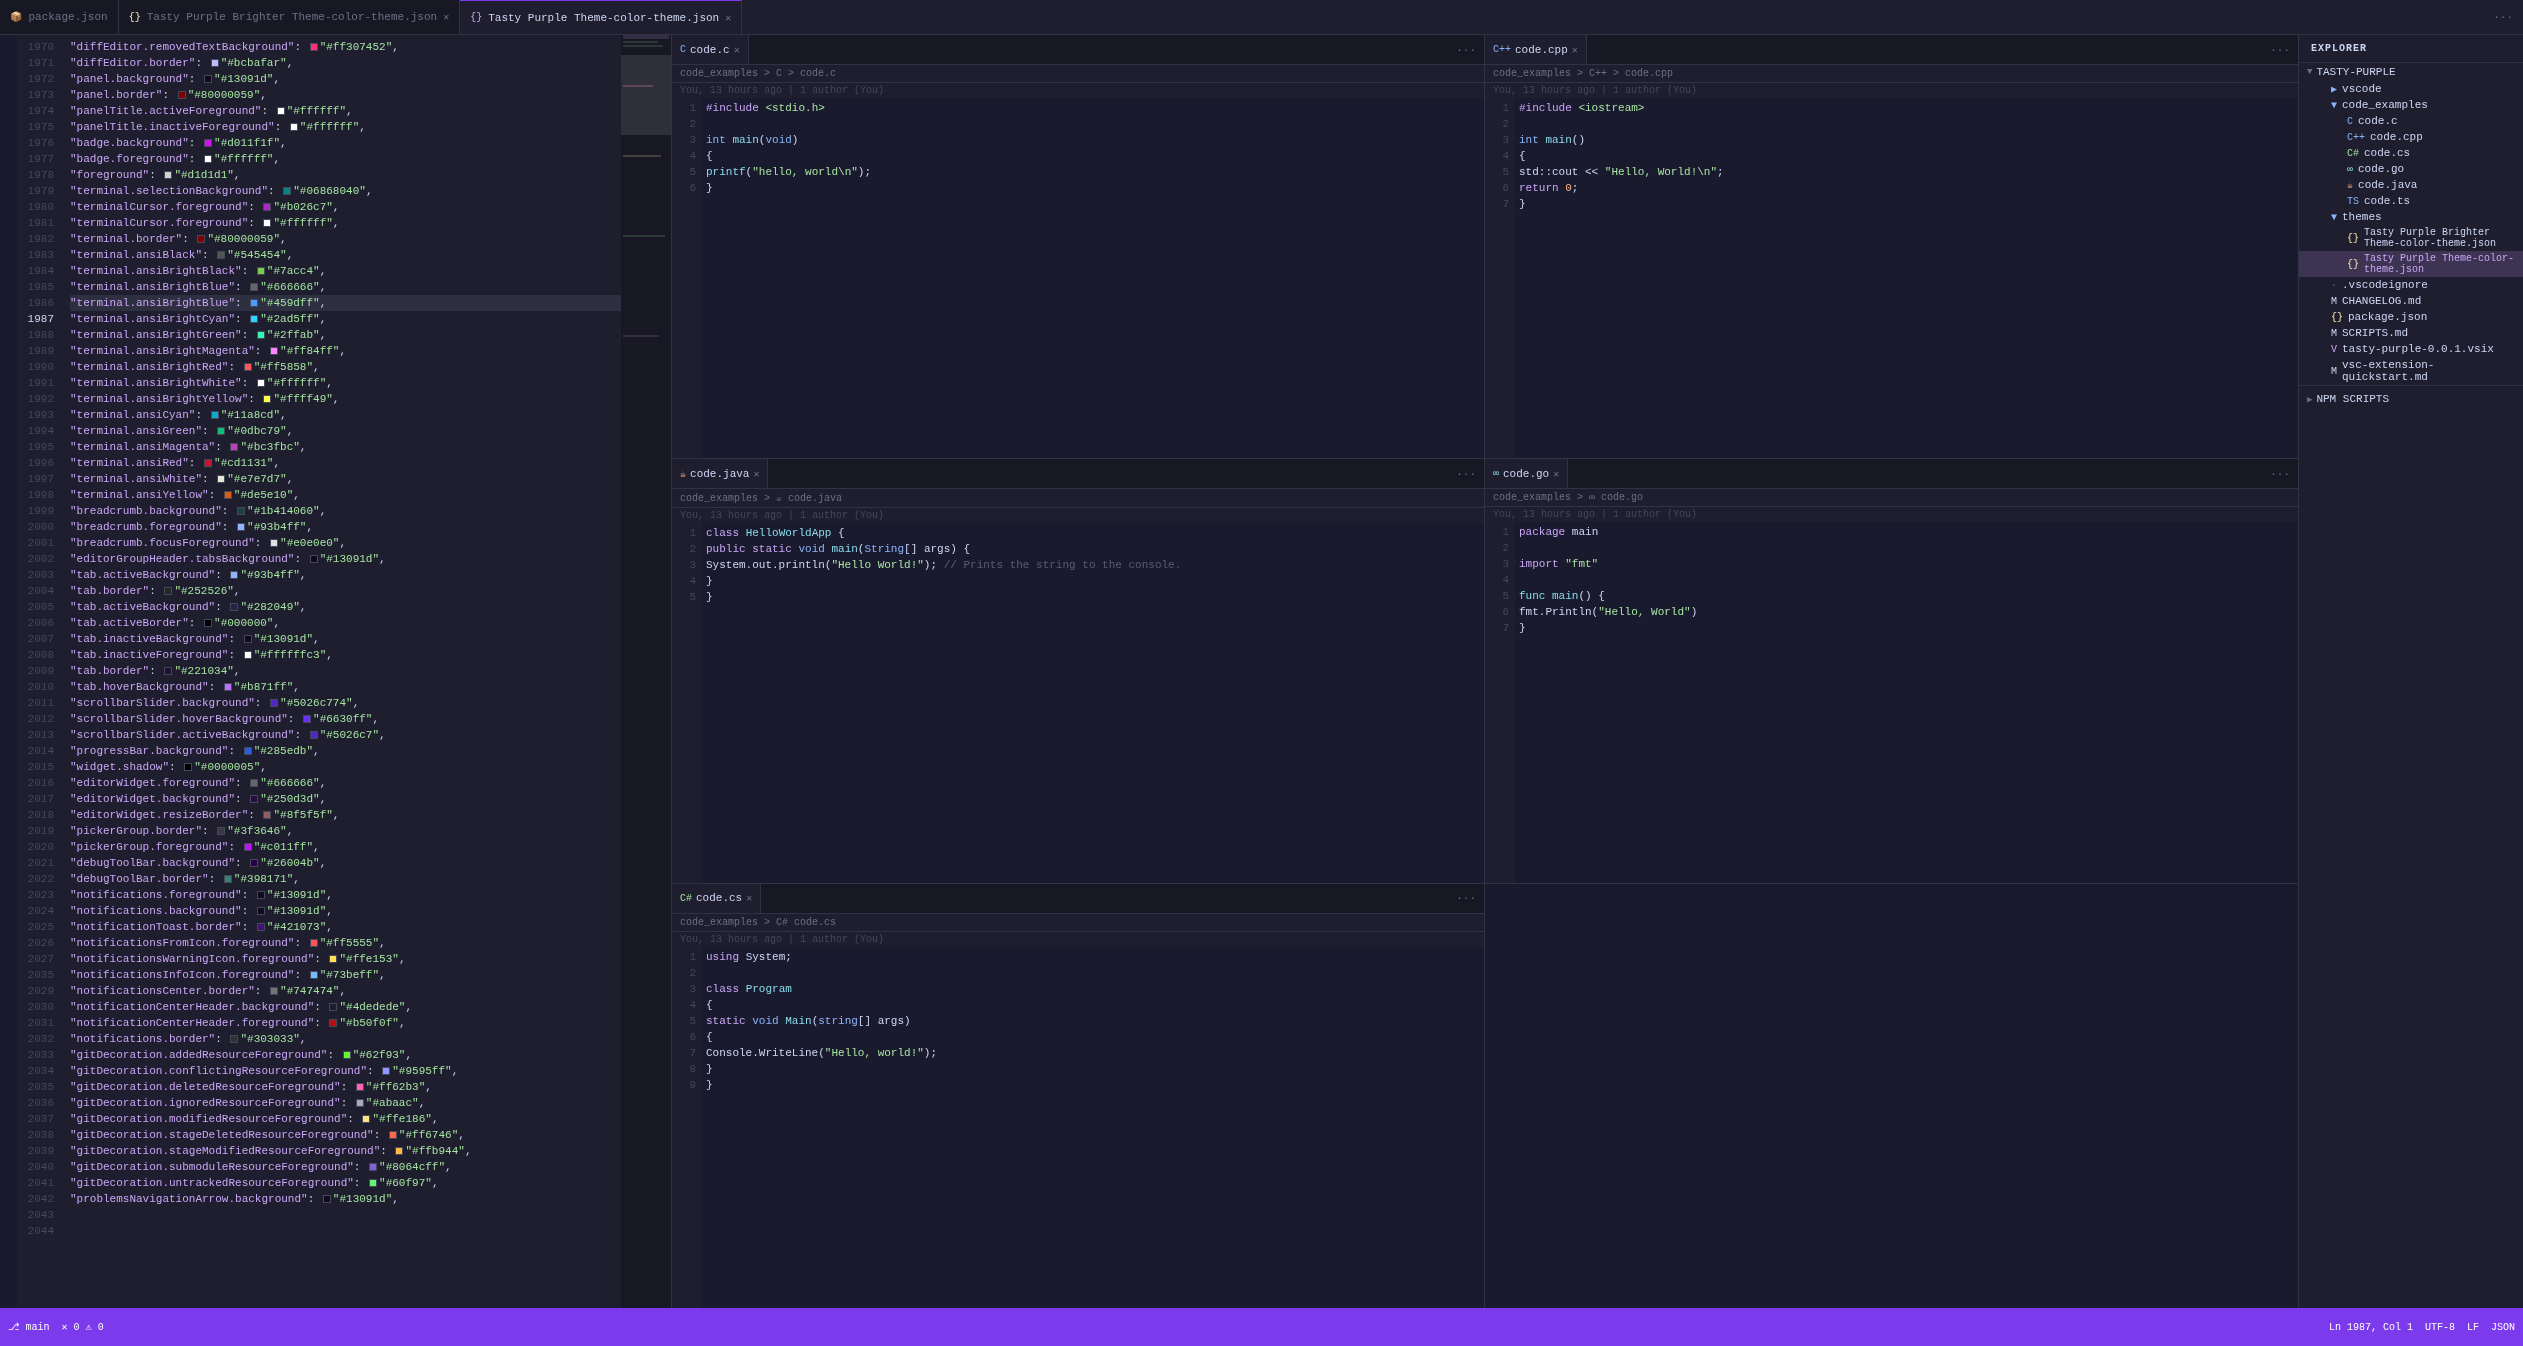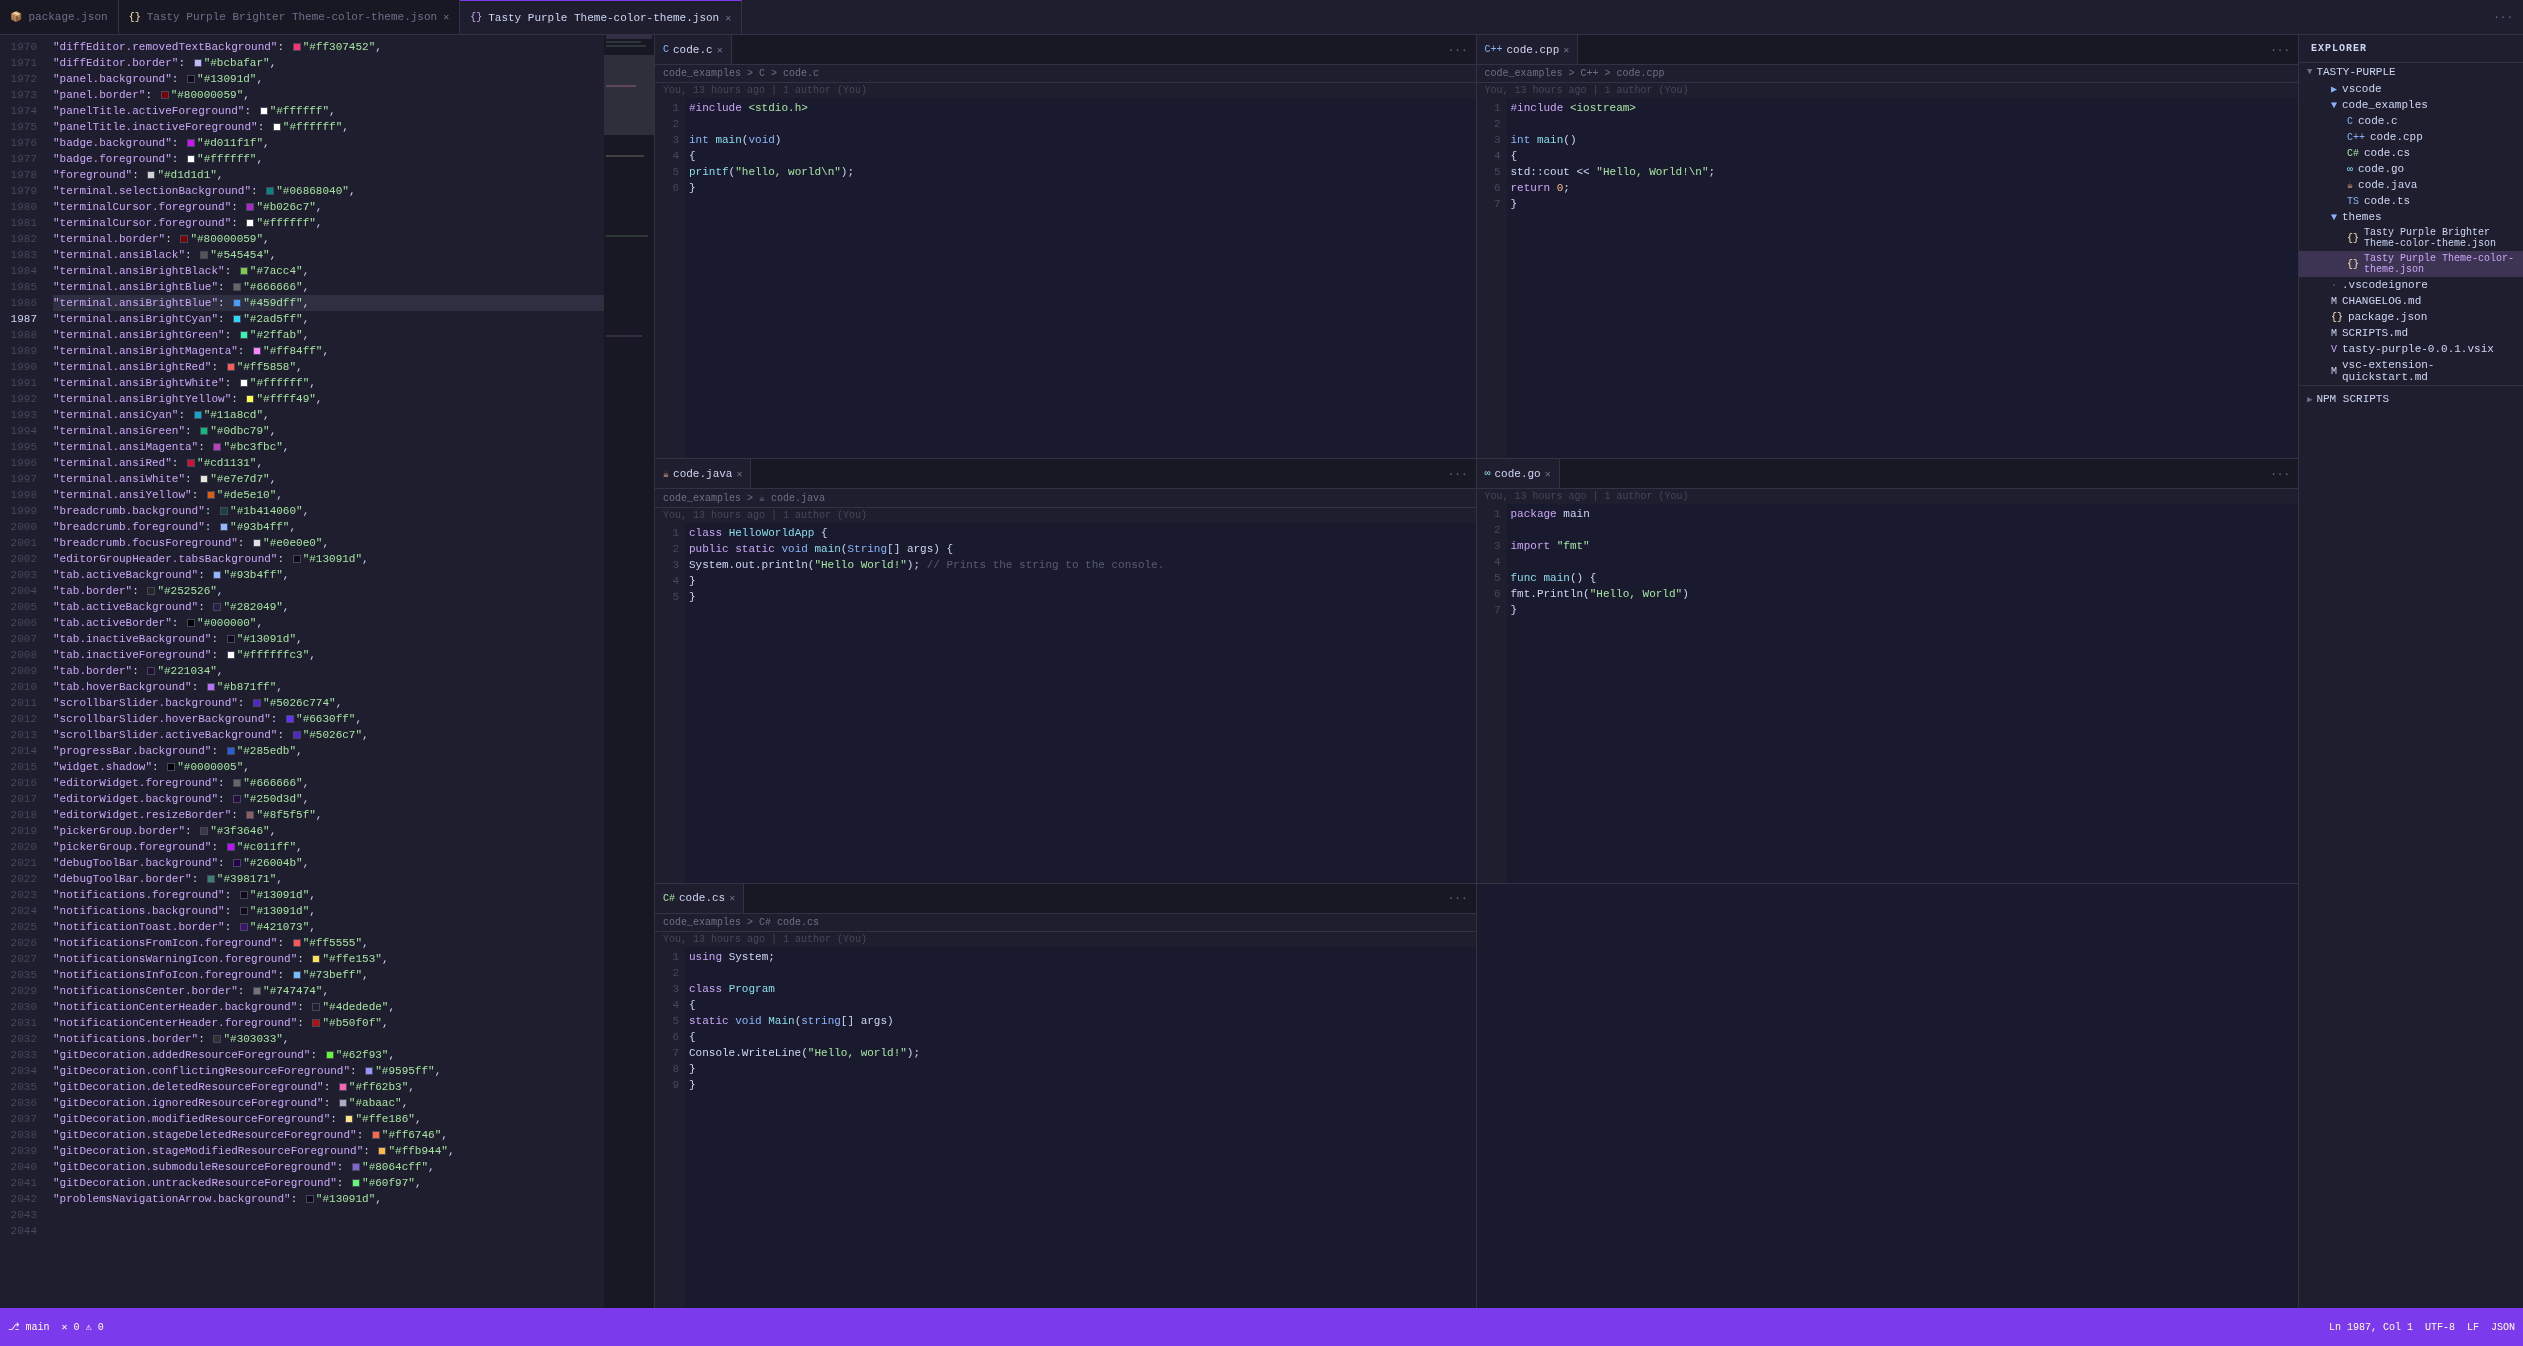--- a/index.html
+++ b/index.html
@@ -288,21 +288,21 @@
       <span class="tab-close">✕</span>
     </div>
     <div class="tab active">
       <span class="tab-icon" style="color:#cba6f7;">{}</span>
       <span>Tasty Purple Theme-color-theme.json</span>
       <span class="tab-close">✕</span>
     </div>
     <div class="tab-ellipsis">···</div>
   </div>
 
-  <div class="main-layout" style="flex:1; overflow:hidden;">
+  <div class="main-layout" style="flex:1; overflow:hidden;margin-left:17px;">
 
     <div class="left-panel">
       <div class="code-area">
         <div class="line-numbers">
           <div>1970</div>
           <div>1971</div>
           <div>1972</div>
           <div>1973</div>
           <div>1974</div>
           <div>1975</div>
@@ -586,20 +586,23 @@
           <div class="editor-tab-bar">
             <div class="editor-tab">
               <span style="color:#89dceb; font-size:10px;">∞</span>
               <span>code.go</span>
               <span class="tab-close">✕</span>
             </div>
             <div class="editor-tab-actions">
               <span style="cursor:pointer;">···</span>
             </div>
           </div>
+          <div class="editor-breadcrumb">
+            <span>code_examples &gt; ∞ code.go</span>
+          </div>
           <div class="editor-info">
             <span>You, 13 hours ago | 1 author (You)</span>
           </div>
           <div class="editor-body">
             <div class="editor-line-nums">
               <div>1</div>
                 <div>2</div>
                 <div>3</div>
                 <div>4</div>
                 <div>5</div>

